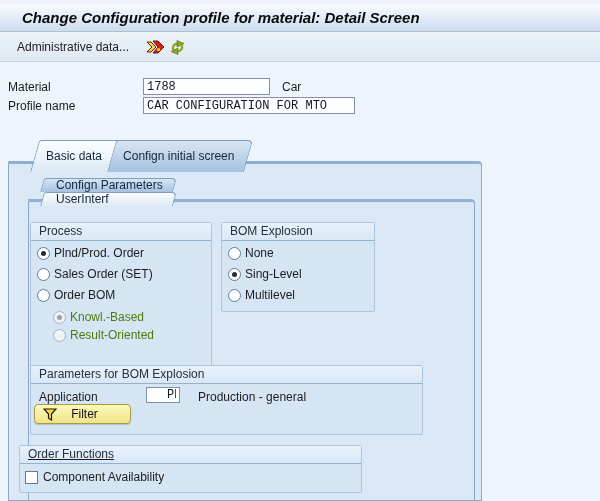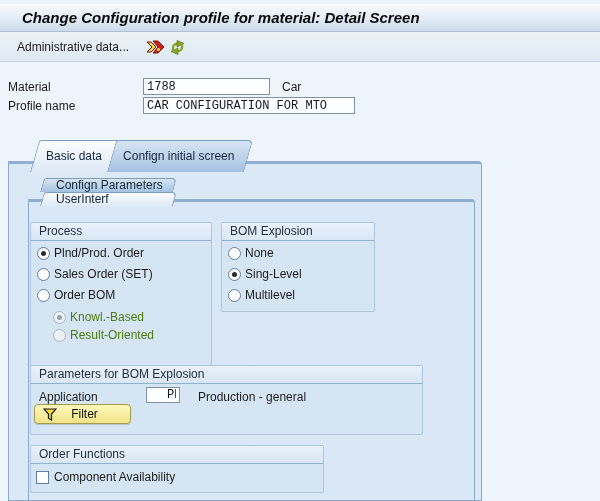--- a/index.html
+++ b/index.html
@@ -184,21 +184,21 @@
     <input class="field" style="left: 115px; top: 21px; width: 34px; height: 16px; padding-left: 20px;" value="PP01">
     <div class="lbl" style="left:167px; top:23px;">Production - general</div>
     <div class="filter-btn" style="left:3px; top:38px; width:97px; height:20px;">
       <svg width="14" height="13" viewBox="0 0 14 13">
         <polygon points="1,1 13,1 8.5,6 8.5,12 5.5,10.2 5.5,6" fill="#f2d93c" stroke="#1c1c1c" stroke-width="1.2"></polygon>
       </svg>
       <span class="flabel">Filter</span>
     </div>
   </div>
 
-  <div class="gbox" style="left:30px; top:445px; width:294px; height:48px;">
+  <div class="gbox" style="left:19px; top:445px; width:343px; height:48px;text-decoration:underline;">
     <div class="gbox-header">Order Functions</div>
     <div class="check-row" style="left:5px; top:23px;">
       <span class="checkbox"></span>
       <span class="rlabel">Component Availability</span>
     </div>
   </div>
 
 </div>
 
 </body></html>

